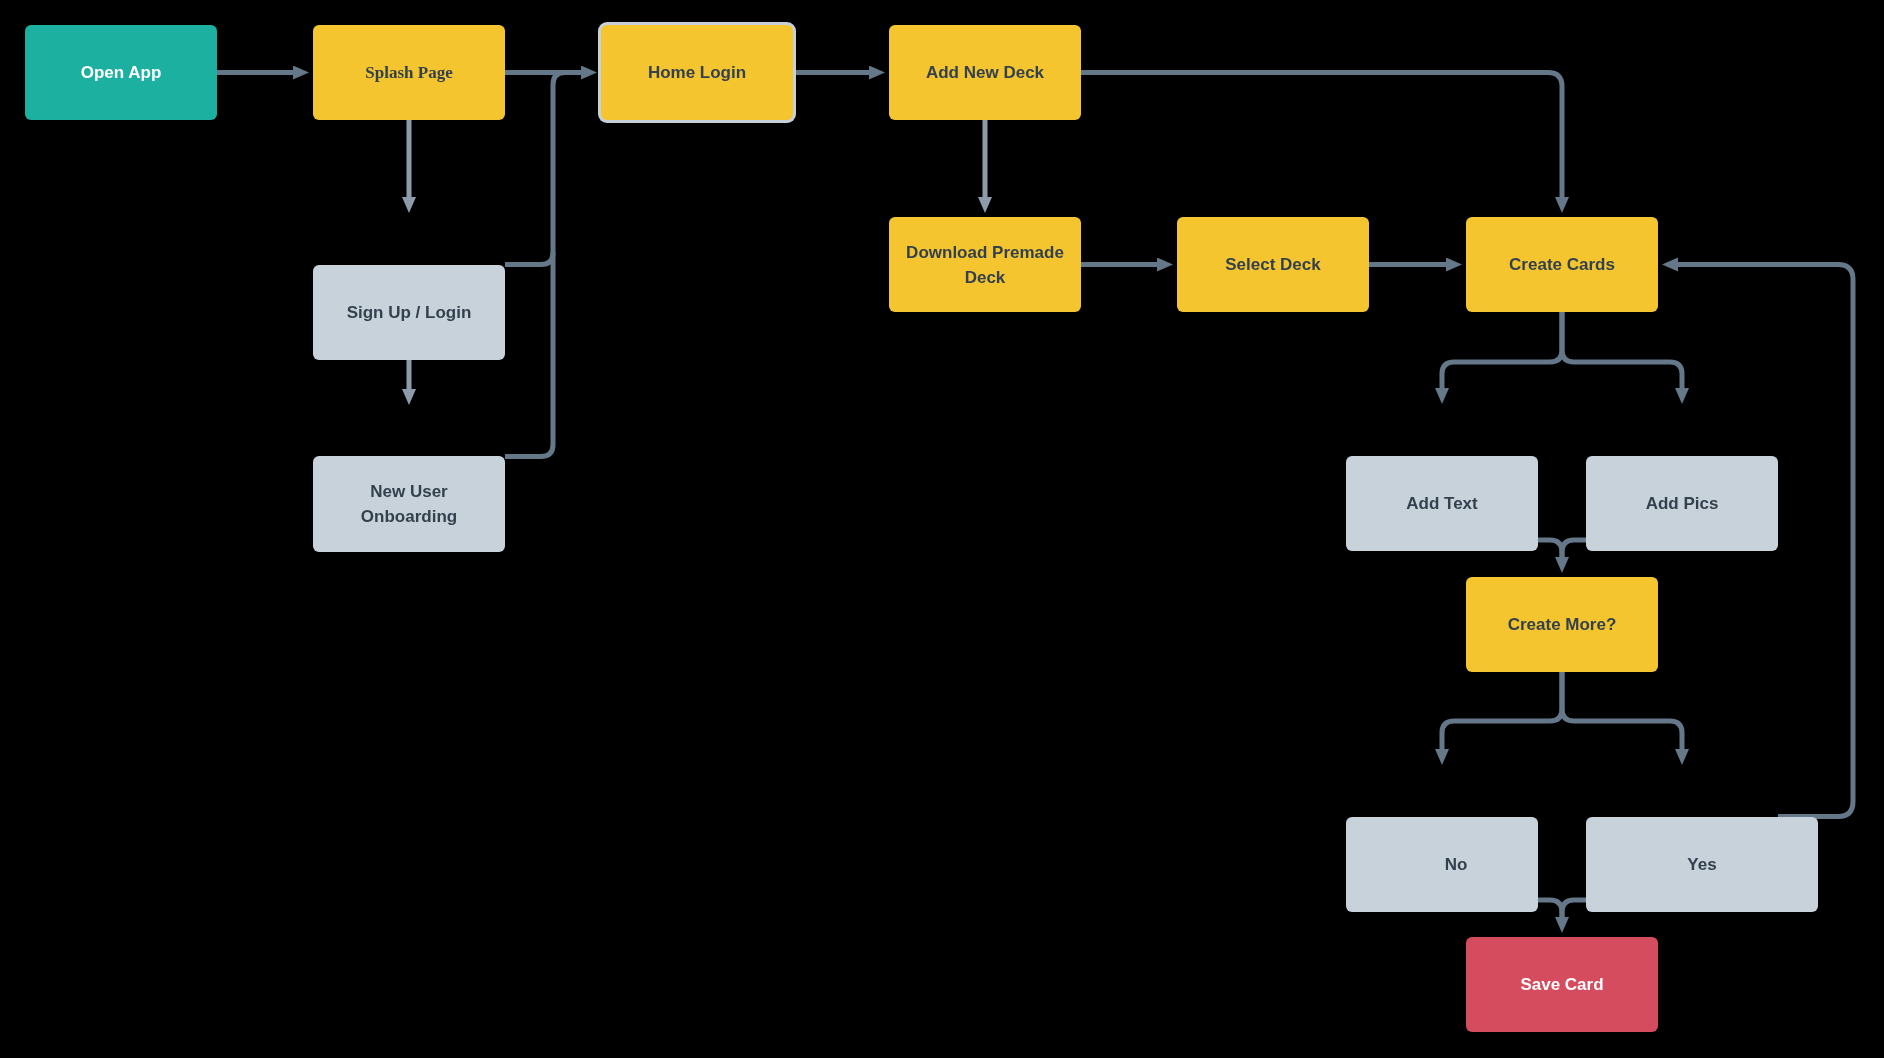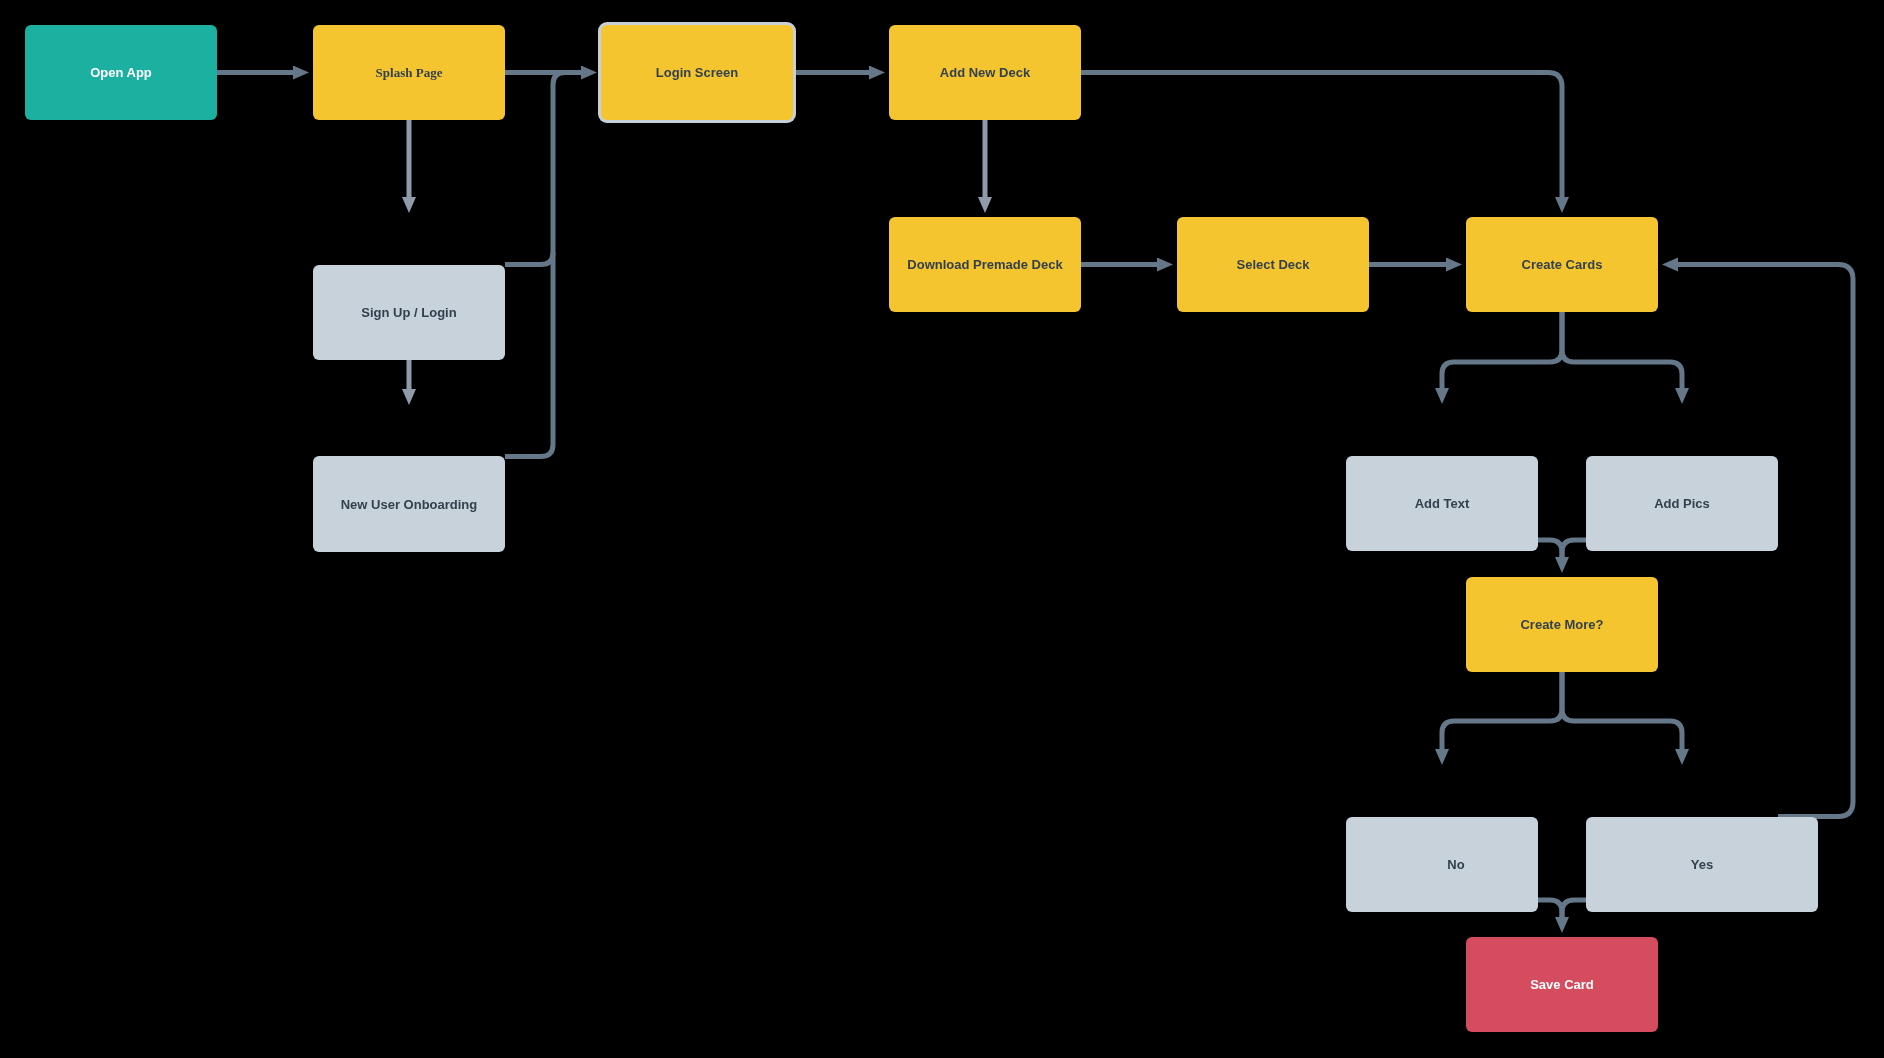--- a/index.html
+++ b/index.html
@@ -23,21 +23,21 @@
     font-family:"Liberation Sans","DejaVu Sans",sans-serif;
   }
   .edge-layer{position:absolute;left:0;top:0;width:1884px;height:1058px;}
   .edge{stroke:var(--edge);stroke-width:5;fill:none;stroke-linejoin:round;}
   .edge.light{stroke:var(--edge-light);}
   .node{
     position:absolute;
     display:flex;align-items:center;justify-content:center;
     text-align:center;
     border-radius:6px;
-    font-size:13px;line-height:25px;font-weight:700;
+    font-size:17px;line-height:25px;font-weight:700;
     color:var(--text-dark);
     padding:0 16px;box-sizing:border-box;
     cursor:default;
   }
   .node.teal{background:var(--teal);color:var(--text-light);}
   .node.yellow{background:var(--yellow);}
   .node.gray{background:var(--gray);margin-top:48px;}
   .node.red{background:var(--red);color:var(--text-light);}
   .node.selected{box-shadow:0 0 0 3px var(--selected-border);}
 </style>
@@ -80,21 +80,21 @@
 
   <div class="node teal" style="left:25px;top:25px;width:192px;height:95px;">
     <span>Open App</span>
   </div>
 
   <div class="node yellow" style="left:313px;top:25px;width:192px;height:95px;font-family:Liberation Serif, serif;">
     <span>Splash Page</span>
   </div>
 
   <div class="node yellow selected" style="left:601px;top:25px;width:192px;height:95px;">
-    <span>Login Screen</span>
+    <span>Home Login</span>
   </div>
 
   <div class="node yellow" style="left:889px;top:25px;width:192px;height:95px;">
     <span>Add New Deck</span>
   </div>
 
   <div class="node gray" style="left:313px;top:217px;width:192px;height:95px;">
     <span>Sign Up / Login</span>
   </div>
 

